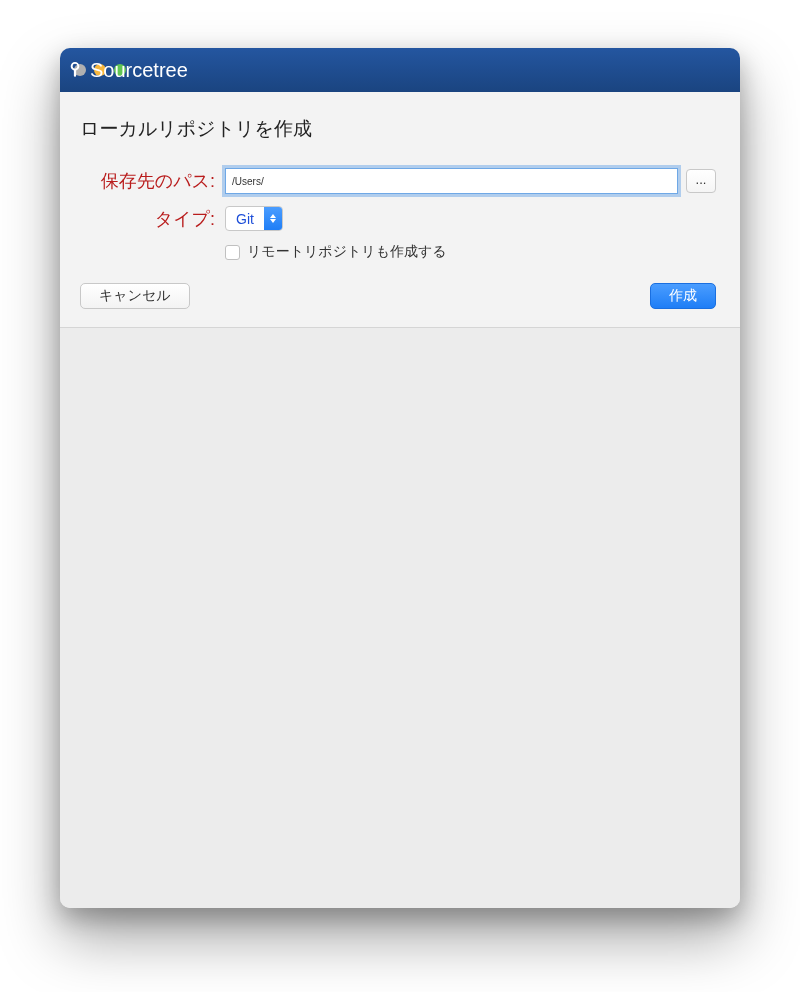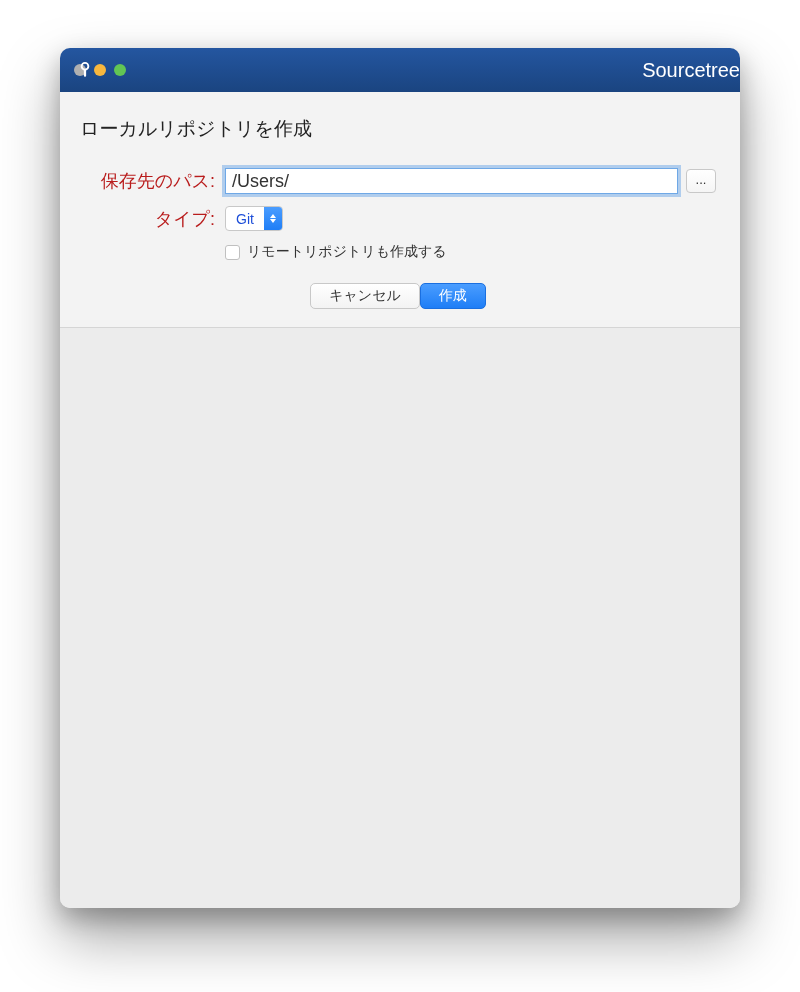--- a/index.html
+++ b/index.html
@@ -44,25 +44,25 @@
     .traffic-light {
       width: 12px;
       height: 12px;
       border-radius: 50%;
     }
     .traffic-light.close { background: #b0b0b0; }
     .traffic-light.minimize { background: #f7b73e; }
     .traffic-light.maximize { background: #62c554; }
     .title-center {
       position: absolute;
-      left: 16px;
+      left: 6px;
       right: 0;
       display: flex;
       align-items: center;
-      justify-content: space-between;
+      justify-content: flex-start;
       gap: 6px;
       pointer-events: none;
     }
     .title-text {
       color: #fff;
       font-size: 20px;
       font-weight: 500;
     }
     .app-icon {
       width: 18px;
@@ -98,21 +98,21 @@
     .form-control-area {
       flex: 1;
       display: flex;
       align-items: center;
       gap: 8px;
     }
     .text-input {
       flex: 1;
       height: 26px;
       padding: 2px 6px;
-      font-size: 18px;
+      font-size: 10px;
       border: 1px solid #c8c8c8;
       border-radius: 0;
       background: #fff;
       color: #333;
       outline: none;
     }
     .text-input.focused {
       border-color: #6fa8e6;
       box-shadow: 0 0 0 3px rgba(95, 160, 230, 0.45);
     }
@@ -178,21 +178,21 @@
       border: 1px solid #c0c0c0;
       border-radius: 3px;
       background: #fff;
     }
     .checkbox-label {
       font-size: 14px;
       color: #333;
     }
     .button-row {
       display: flex;
-      justify-content: center;
+      justify-content: space-between;
     }
     .btn {
       height: 26px;
       padding: 0 18px;
       border-radius: 5px;
       font-size: 14px;
       cursor: pointer;
       display: inline-flex;
       align-items: center;
       justify-content: center;

